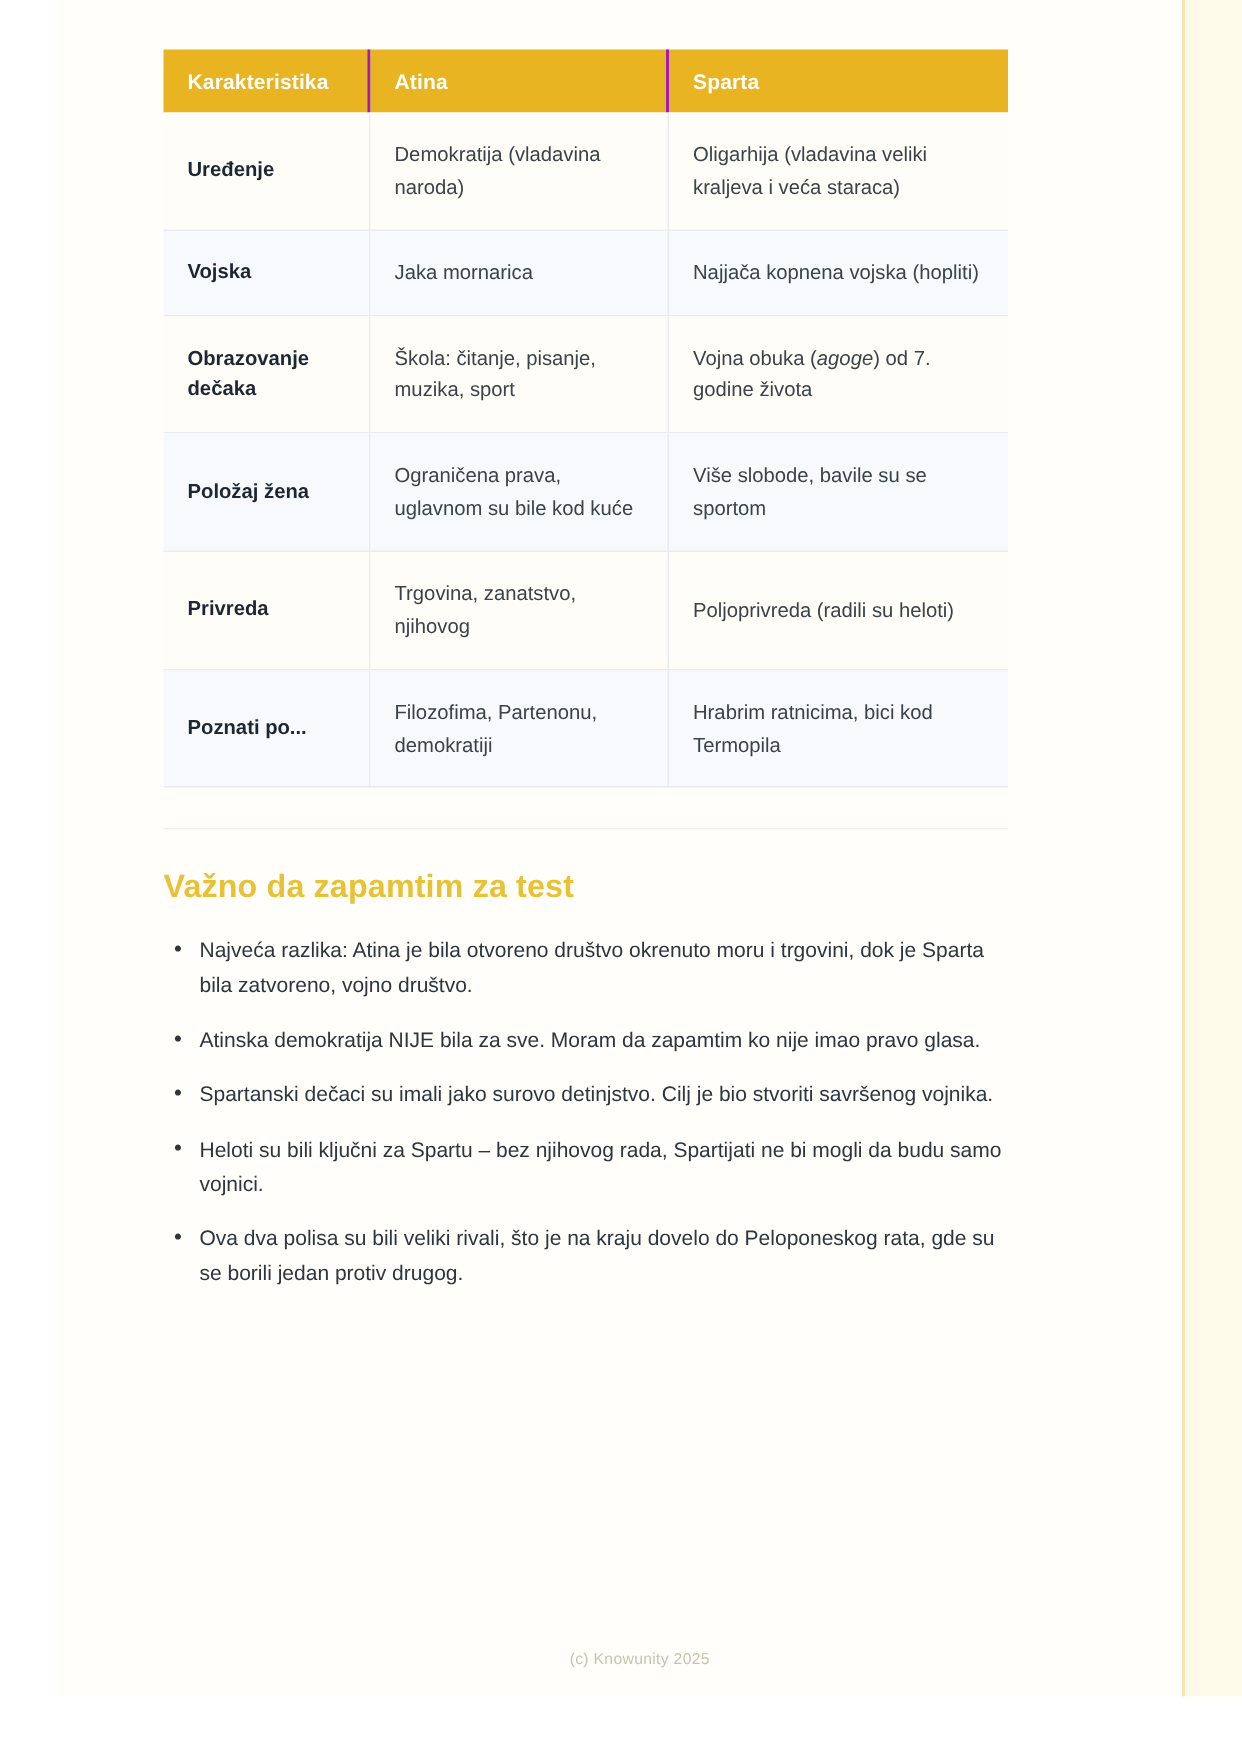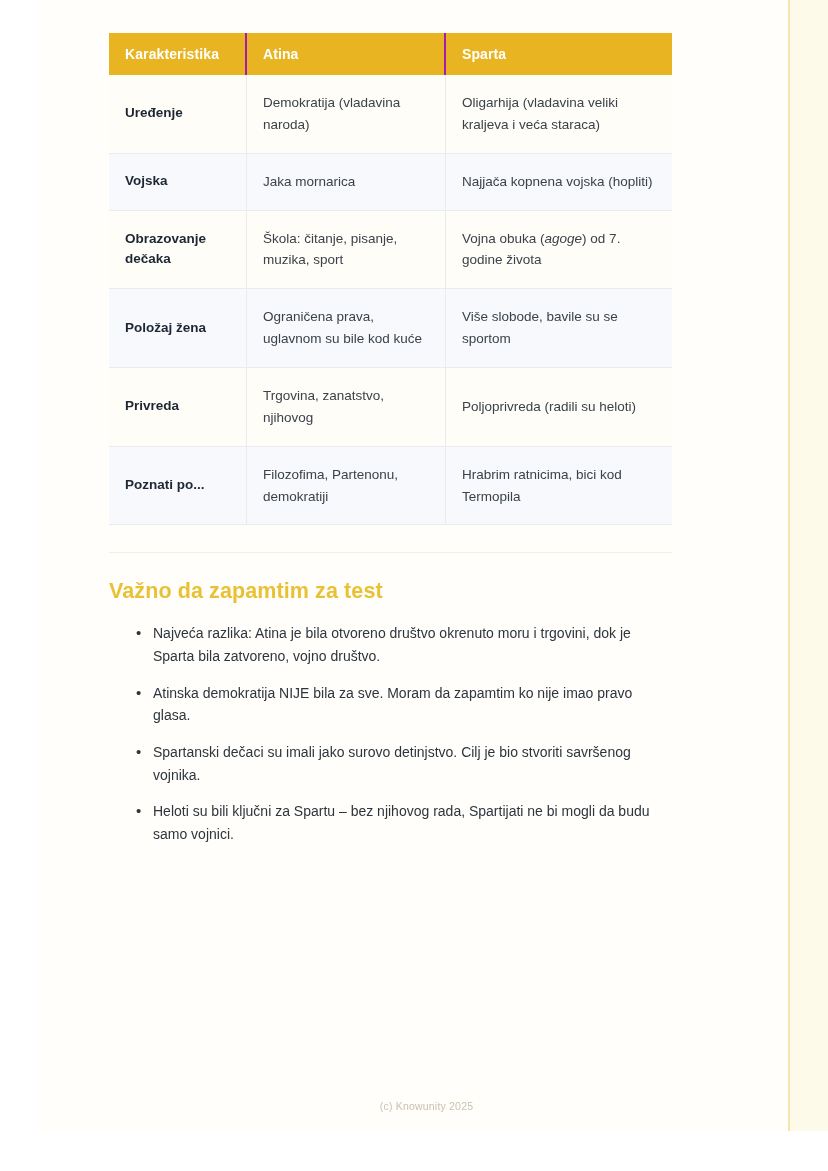--- a/index.html
+++ b/index.html
@@ -129,21 +129,20 @@
     padding: 0 0 0 22px;
     list-style: none;
   }
   .notes-list li {
     position: relative;
     color: #2d353d;
     font-size: 14px;
     line-height: 1.62;
     margin-bottom: 14px;
     padding-left: 2px;
-    margin-left: 20px;
   }
   .notes-list li:before {
     content: "\2022";
     position: absolute;
     left: -15px;
     top: -1px;
     color: #2d353d;
     font-size: 15px;
   }
 
@@ -229,20 +228,21 @@
 
       <div class="section-rule"></div>
 
       <h2 class="section-heading">Važno da zapamtim za test</h2>
 
       <ul class="notes-list">
         <li>Najveća razlika: Atina je bila otvoreno društvo okrenuto moru i trgovini, dok je Sparta bila zatvoreno, vojno društvo.</li>
         <li>Atinska demokratija NIJE bila za sve. Moram da zapamtim ko nije imao pravo glasa.</li>
         <li>Spartanski dečaci su imali jako surovo detinjstvo. Cilj je bio stvoriti savršenog vojnika.</li>
         <li>Heloti su bili ključni za Spartu – bez njihovog rada, Spartijati ne bi mogli da budu samo vojnici.</li>
+        <li>Ova dva polisa su bili veliki rivali, što je na kraju dovelo do Peloponeskog rata, gde su se borili jedan protiv drugog.</li>
       </ul>
 
     </div>
 
     <div class="page-footer">
       <span>(c) Knowunity 2025</span>
     </div>
 
   </div>
 

